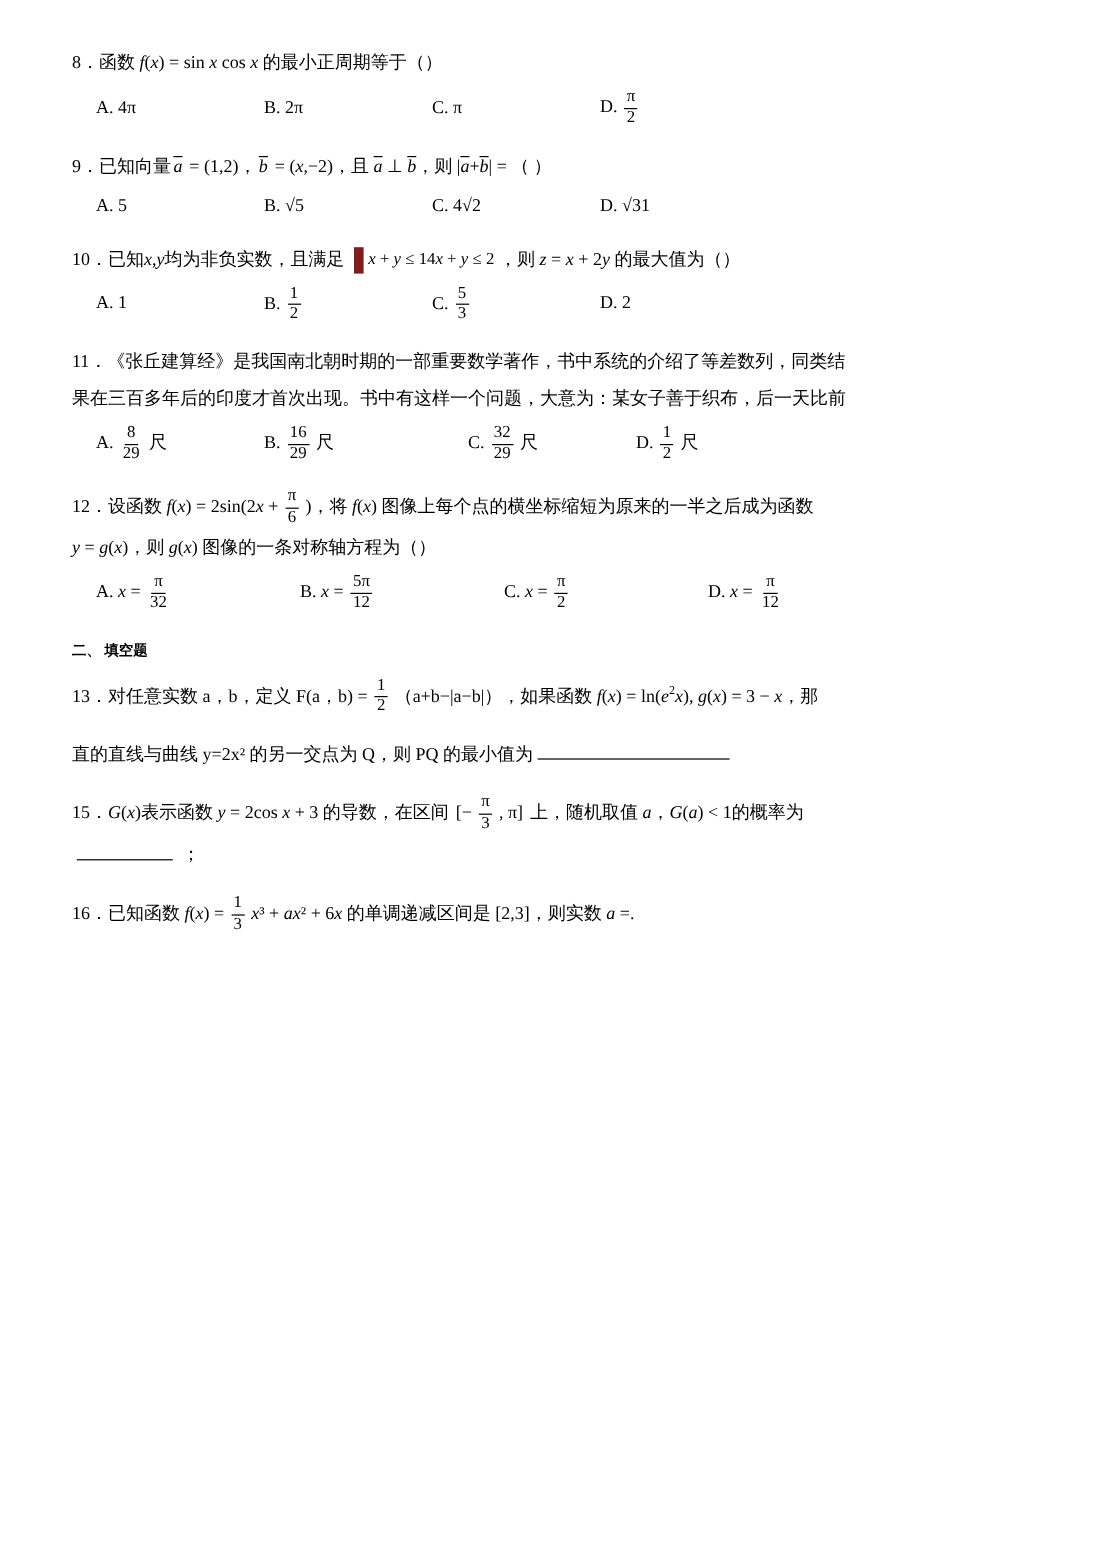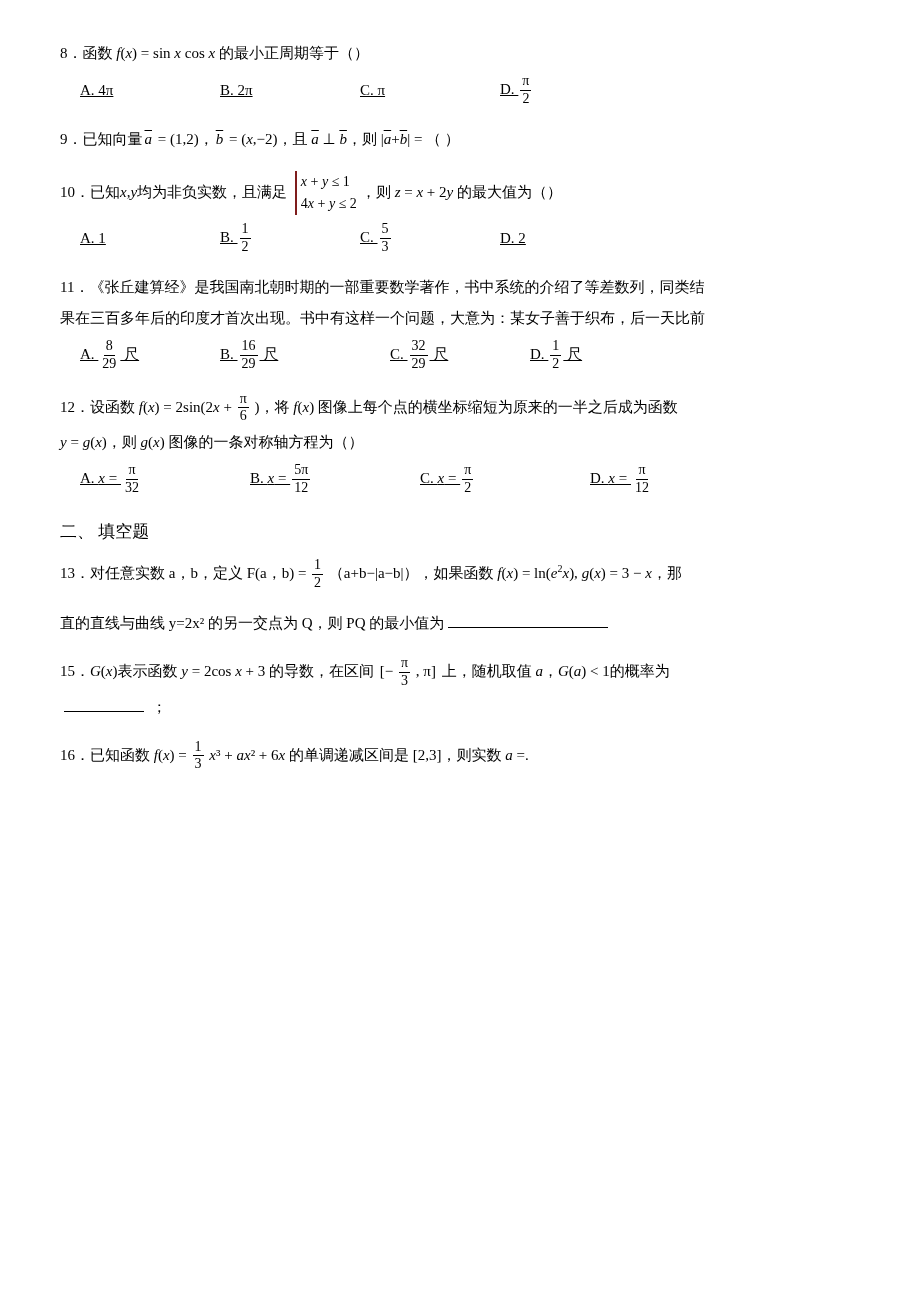--- a/index.html
+++ b/index.html
@@ -20,25 +20,24 @@
     }
     .options-row {
       display: flex;
       gap: 40px;
       margin-top: 6px;
       margin-left: 20px;
       align-items: center;
     }
     .option {
       min-width: 100px;
-      text-decoration: underline;
     }
     .section-title {
-      font-weight: normal;
-      font-size: 17px;
+      font-weight: bold;
+      font-size: 12px;
       margin: 20px 0 10px 0;
     }
     .frac {
       display: inline-flex;
       flex-direction: column;
       align-items: center;
       vertical-align: middle;
       font-size: 14px;
       line-height: 1.2;
       margin: 0 2px;
@@ -85,26 +84,32 @@
             <span class="den">2</span>
           </span>
       </span>
     </div>
   </div>
 
   <div class="question-block">
     <span class="question-line">
       9．已知向量<span style="text-decoration:overline; font-style:italic; margin:0 2px;">a</span> = (1,2)，<span style="text-decoration:overline; font-style:italic; margin:0 2px;">b</span> = (<span class="math-inline">x</span>,−2)，且 <span style="text-decoration:overline; font-style:italic;">a</span> ⊥ <span style="text-decoration:overline; font-style:italic;">b</span>，则 |<span style="text-decoration:overline; font-style:italic;">a</span>+<span style="text-decoration:overline; font-style:italic;">b</span>| = （      ）
     </span>
+    <div class="options-row">
+      <span class="option">A.  5</span>
+      <span class="option">B.  √5</span>
+      <span class="option">C.  4√2</span>
+      <span class="option">D.  √31</span>
+    </div>
   </div>
 
   <div class="question-block">
     <span class="question-line">
       10．已知<span class="math-inline">x</span>,<span class="math-inline">y</span>均为非负实数，且满足
-      <span style="display:inline-flex; flex-direction:column; vertical-align:middle; margin:0 4px; border-left:2px solid #7f1d1d; padding-left:4px; font-size:14px; line-height:1.6;">
+      <span style="display:inline-flex; flex-direction:row; vertical-align:middle; margin:0 4px; border-left:8px solid #7f1d1d; padding-left:4px; font-size:14px; line-height:1.6;">
         <span><span class="math-inline">x</span> + <span class="math-inline">y</span> ≤ 1</span>
         <span>4<span class="math-inline">x</span> + <span class="math-inline">y</span> ≤ 2</span>
       </span>，则 <span class="math-inline">z</span> = <span class="math-inline">x</span> + 2<span class="math-inline">y</span> 的最大值为（）
     </span>
     <div class="options-row">
       <span class="option">A.  1</span>
       <span class="option">B.  
         <span class="frac">
             <span class="num">1</span>
             <span class="den">2</span>

